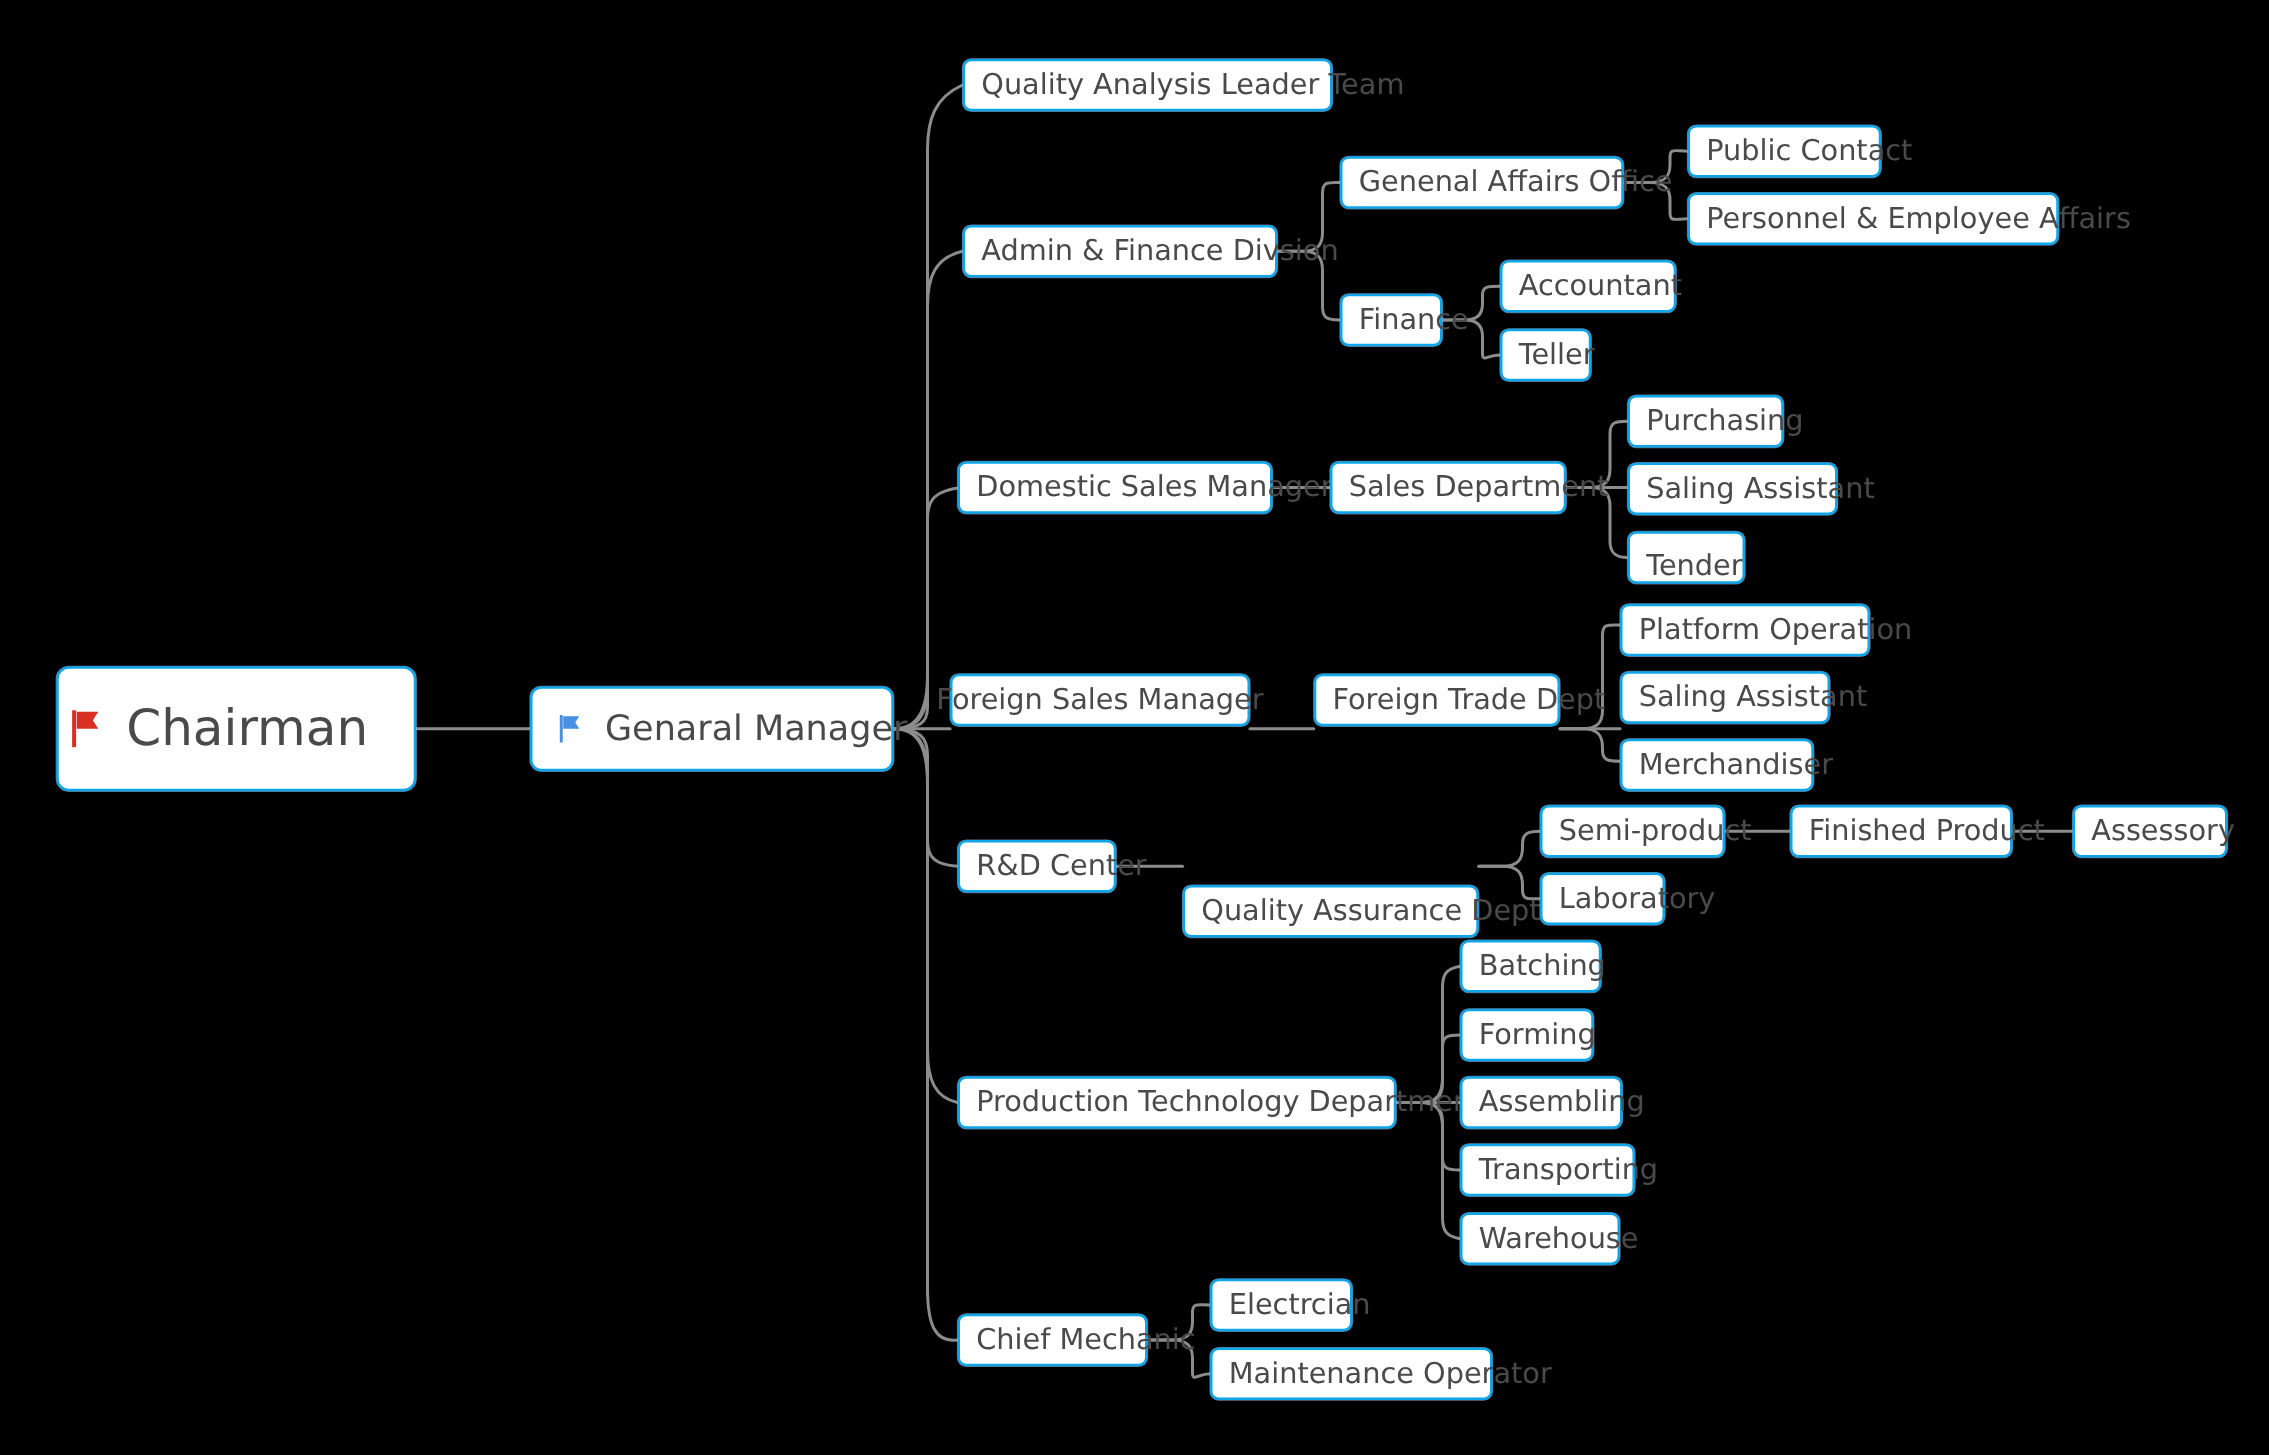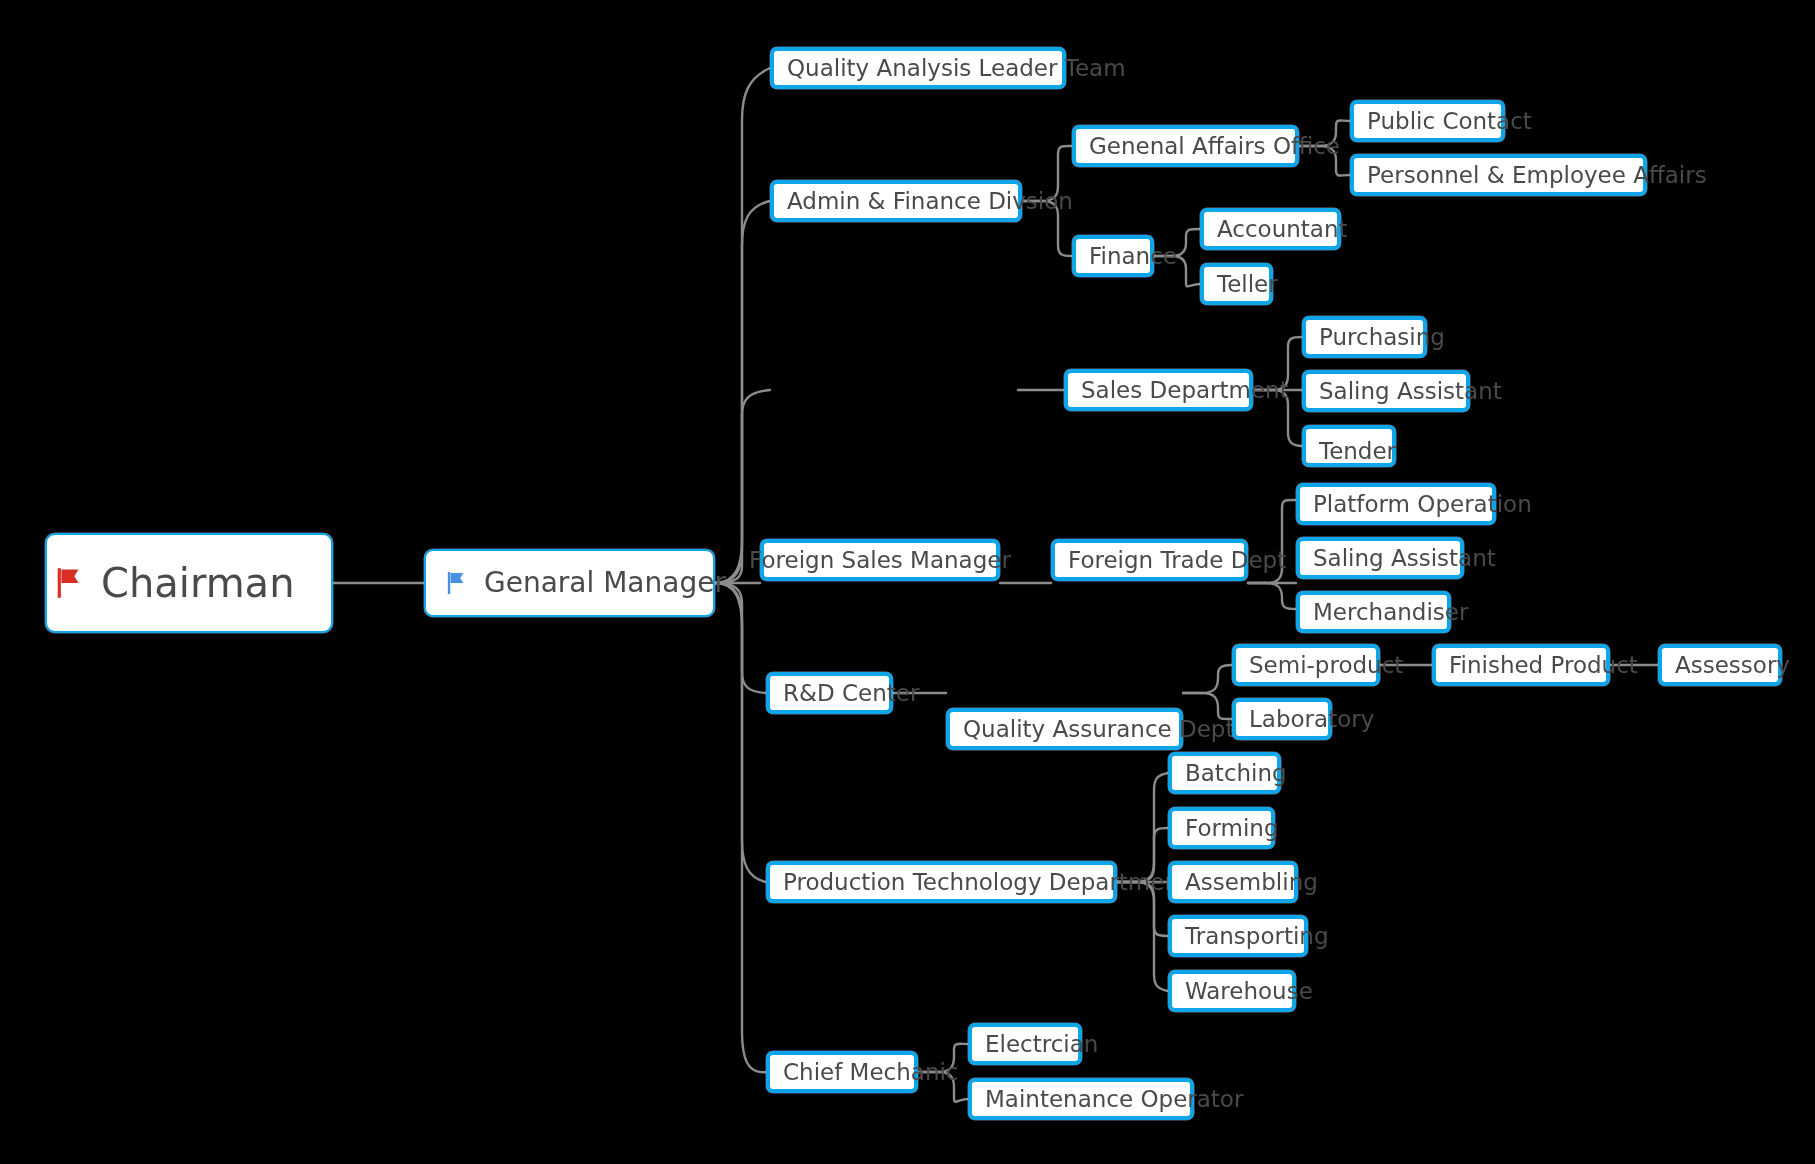--- a/index.html
+++ b/index.html
@@ -21,21 +21,21 @@
     left: 0;
     top: 0;
     width: 1815px;
     height: 1164px;
     pointer-events: none;
   }
   .node {
     position: absolute;
     box-sizing: border-box;
     background: #ffffff;
-    border: 4px solid #0ea5e9;
+    border: 2px solid #0ea5e9;
     border-radius: 7px;
     color: #4a4a4a;
     display: flex;
     align-items: center;
     white-space: nowrap;
     box-shadow: 0 0 0 0.5px rgba(174,203,250,0.55);
   }
   .node .lbl {
     display: block;
     line-height: 1;
@@ -186,20 +186,23 @@
   </div>
 
   <div class="node lvl-3" style="left:1200px; top:208px; width:141px; height:42px;">
     <span class="lbl">Accountant</span>
   </div>
 
   <div class="node lvl-3" style="left:1200px; top:263px; width:73px; height:42px;">
     <span class="lbl">Teller</span>
   </div>
 
+  <div class="node lvl-1" style="left:766px; top:369px; width:252px; height:42px;">
+    <span class="lbl">Domestic Sales Manager</span>
+  </div>
 
   <div class="node lvl-2" style="left:1064px; top:369px; width:189px; height:42px;">
     <span class="lbl">Sales Department</span>
   </div>
 
   <div class="node lvl-3" style="left:1302px; top:316px; width:125px; height:42px;">
     <span class="lbl">Purchasing</span>
   </div>
 
   <div class="node lvl-3" style="left:1302px; top:370px; width:168px; height:42px;">

